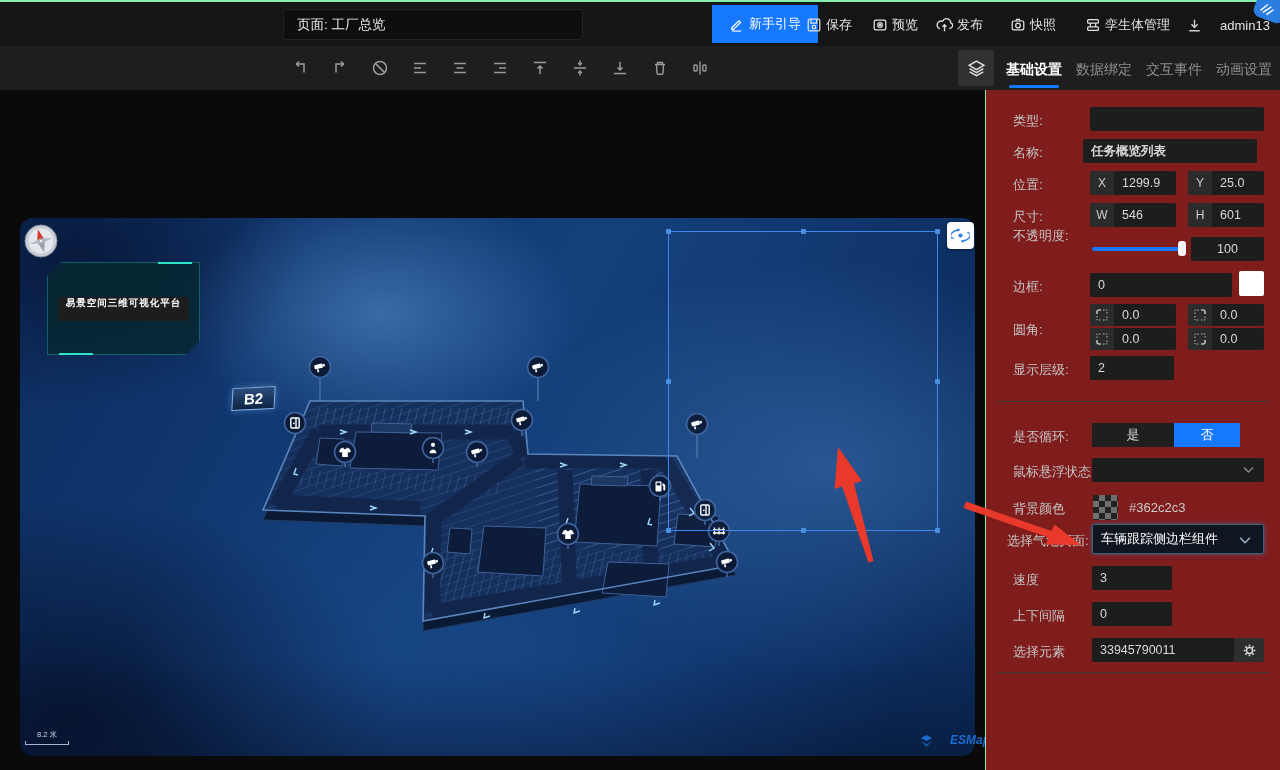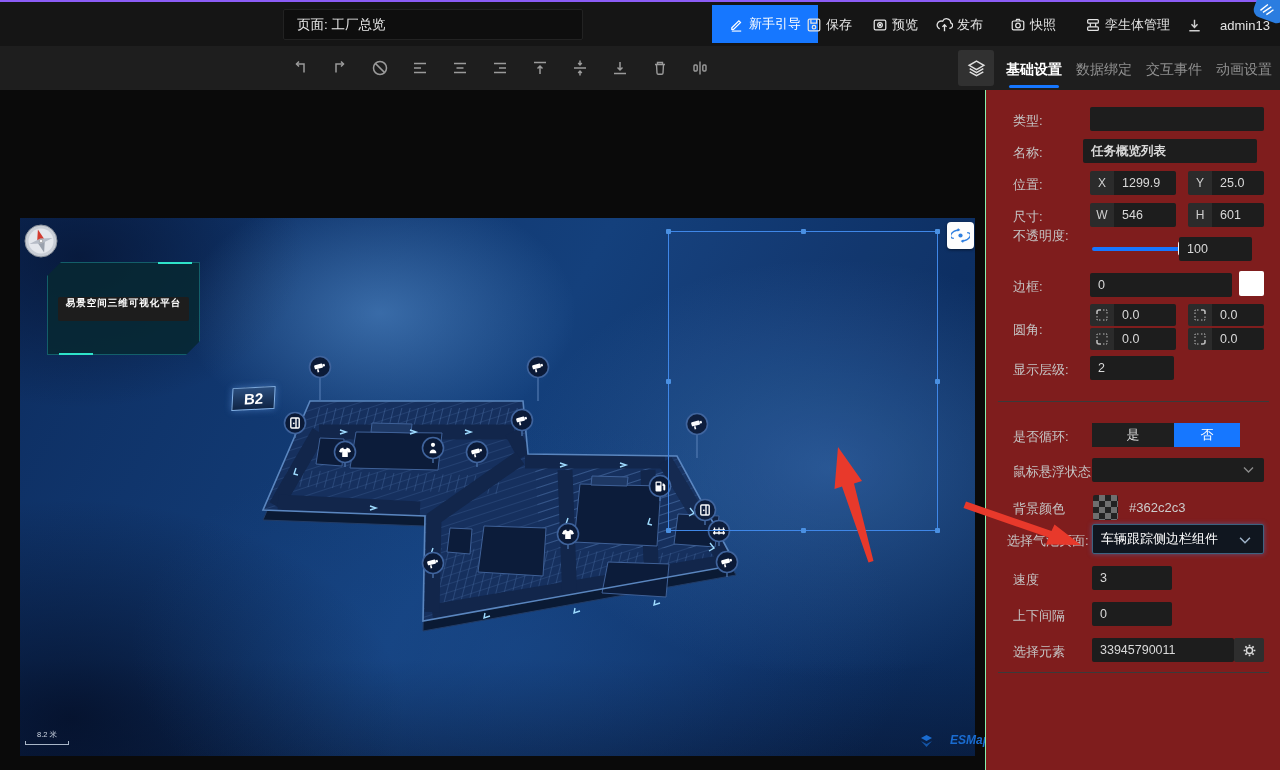--- a/index.html
+++ b/index.html
@@ -1,18 +1,18 @@
 <!DOCTYPE html>
 <html><head>
 <meta charset="utf-8">
 <style>
 * { margin:0; padding:0; box-sizing:border-box; }
 html,body { width:1280px; height:770px; background:#0b0b0b; font-family:"Liberation Sans",sans-serif; overflow:hidden; }
 
-#topbar { position:absolute; left:0; top:0; width:1280px; height:46px; background:#151515; border-top:2px solid #8b5cf6; }
+#topbar { position:absolute; left:0; top:0; width:1280px; height:46px; background:#151515; border-top:2px solid #86efac; }
 #page-input { position:absolute; left:283px; top:7px; width:300px; height:31px; background:#0e0e0e; border:1px solid #222; border-radius:2px; color:#e8e8e8; font-size:13.5px; padding-left:13px; outline:none; }
 #guide-btn { position:absolute; left:712px; top:3px; width:106px; height:38px; background:#1677ff; color:#fff; font-size:13px; display:flex; align-items:center; justify-content:center; gap:5px; }
 #guide-flag { position:absolute; left:797px; top:3px; width:10px; height:24px; background:#80868f; clip-path:polygon(0 0, 100% 0, 100% 100%); }
 .menu-item { position:absolute; top:0; height:46px; display:flex; align-items:center; gap:4px; color:#e3e3e3; font-size:13px; }
 #corner-badge { position:absolute; left:1256px; top:-13px; width:32px; height:32px; background:#2b7de0; border-radius:8px; transform:rotate(20deg); }
 #corner-badge svg{ position:absolute; left:5px; top:15px; }
 
 #toolbar { position:absolute; left:0; top:46px; width:1280px; height:44px; background:#1e1e1e; }
 .tb-icon { position:absolute; top:13px; width:18px; height:18px; }
 #layers-btn { position:absolute; left:958px; top:4px; width:36px; height:36px; background:#313131; border-radius:3px; display:flex; align-items:center; justify-content:center; }
@@ -23,20 +23,21 @@
 #viewport { position:absolute; left:0; top:90px; width:985px; height:680px; background:#0a0a0a; overflow:hidden; }
 #stage { position:absolute; left:20px; top:128px; width:955px; height:538px;
 background:
  radial-gradient(280px 180px at 360px 95px, rgba(96,156,220,.5), rgba(96,156,220,0) 70%),
  radial-gradient(430px 290px at 810px 250px, rgba(70,130,200,.45), rgba(70,130,200,0) 72%),
  radial-gradient(520px 300px at 500px 430px, rgba(30,82,152,.42), rgba(30,82,152,0) 75%),
  radial-gradient(430px 280px at 50px 500px, rgba(4,14,38,.82), rgba(4,14,38,0) 78%),
  radial-gradient(300px 200px at 60px 40px, rgba(6,20,50,.78), rgba(6,20,50,0) 75%),
  linear-gradient(180deg, rgba(6,18,44,0) 82%, rgba(6,18,44,.5) 100%),
  linear-gradient(118deg, #0d2d60 0%, #14407c 48%, #0d2f63 78%, #0b2a58 100%);
+border-radius: 13px;
 }
 #scene { position:absolute; left:0; top:0; }
 #logo-panel { position:absolute; left:27px; top:44px; width:153px; height:93px;
  background: rgba(7,40,50,.88);
  clip-path: polygon(14px 0, 100% 0, 100% calc(100% - 14px), calc(100% - 14px) 100%, 0 100%, 0 14px);
  display:flex; align-items:center; justify-content:center;
  box-shadow: inset 0 0 0 1px rgba(30,140,150,.55);
 }
 #logo-panel .txt { color:#fff; font-size:9.5px; font-weight:bold; letter-spacing:1px; }
 .accent-bar { position:absolute; height:4px; width:34px; background:#2fe3c9; }
@@ -452,21 +453,21 @@
 
   <span class="row-label" style="top:118px">尺寸:</span>
   <div class="prefix" style="left:104px;top:113px">W</div>
   <input class="txt" style="left: 128px; top: 113px; width: 62px; border-radius: 0px 2px 2px 0px;" readonly="" value="546">
   <div class="prefix" style="left:202px;top:113px">H</div>
   <input class="txt" style="left: 226px; top: 113px; width: 52px; border-radius: 0px 2px 2px 0px;" readonly="" value="601">
 
   <span class="row-label" style="top:137px">不透明度:</span>
   <div id="opacity-track"></div>
   <div id="opacity-handle"></div>
-  <input class="txt" style="left: 193px; top: 147px; width: 73px;" readonly="" value="100">
+  <input class="txt" style="left: 205px; top: 147px; width: 73px; text-align: center;" readonly="" value="100">
 
   <span class="row-label" style="top:188px">边框:</span>
   <input class="txt" style="left: 104px; top: 183px; width: 142px;" readonly="" value="0">
   <div id="border-swatch"></div>
 
   <span class="row-label" style="top:231px">圆角:</span>
   <div class="corner-ic" style="left:104px;top:214px">
       <svg width="12" height="12" viewBox="0 0 12 12" fill="none" stroke="#bbb">
         <path d="M1,5 V3 a2,2 0 0 1 2,-2 H5" stroke-width="1.6"></path>
         <path d="M7,1 H11 V5 M1,7 V11 H5 M7,11 H11 V7" stroke-width="1" stroke-dasharray="1.5,1.5"></path>

